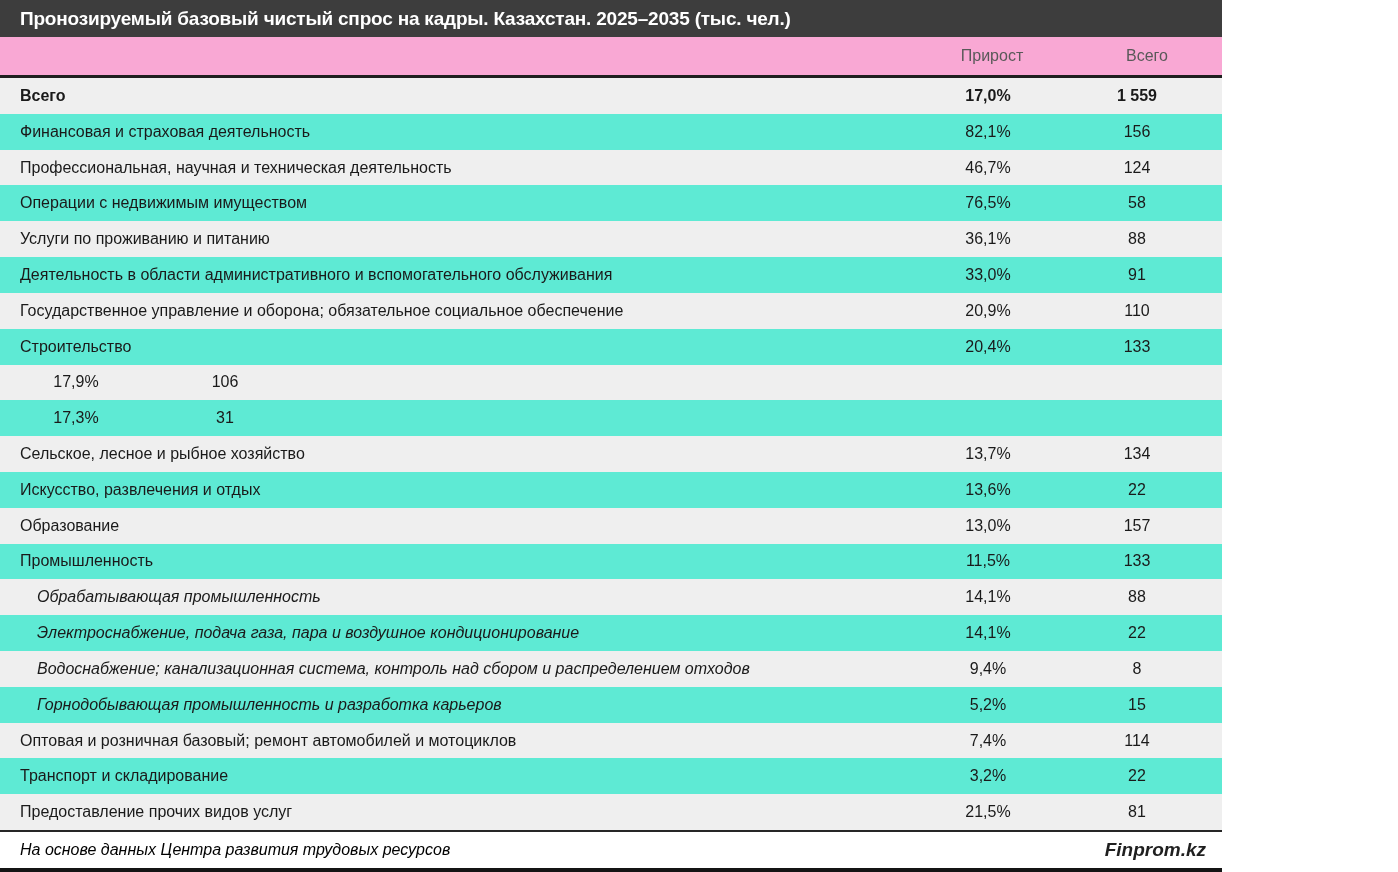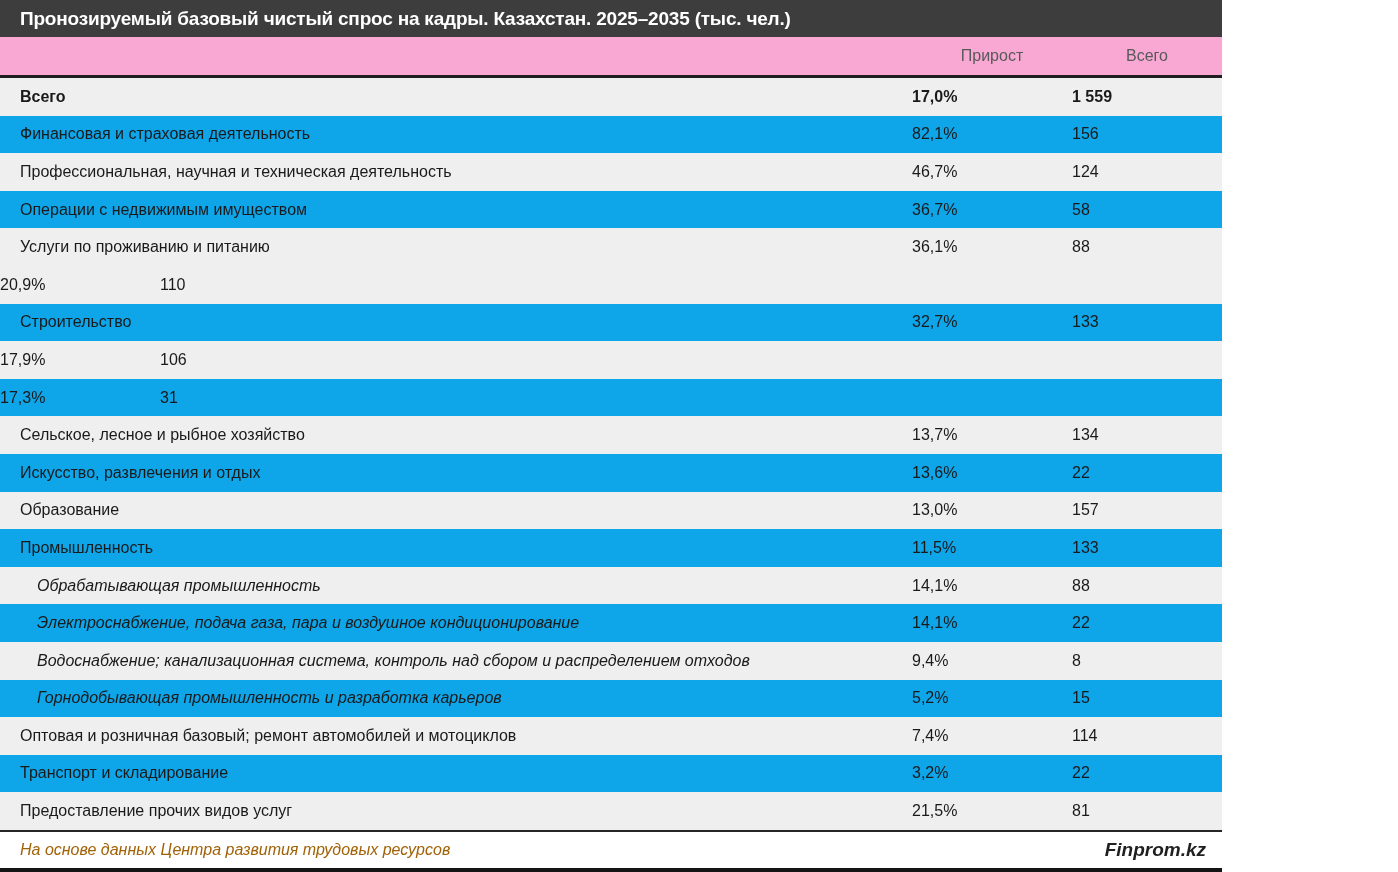--- a/index.html
+++ b/index.html
@@ -47,49 +47,49 @@
     flex: 1 1 auto;
     display: flex;
     flex-direction: column;
   }
   .row {
     flex: 1 1 auto;
     display: flex;
     align-items: center;
     font-size: 16px;
     color: #1a1a1a;
-    background: #0ea5e9;
+    background: #5eead4;
   }
   .row.shaded { background: #efefef; }
   .row.bold { font-weight: bold; }
   .row .label {
     flex: 1;
     padding-left: 20px;
     white-space: nowrap;
     overflow: hidden;
   }
   .row.indent .label { padding-left: 37px; font-style: italic; }
-  .row .num { text-align: left; white-space: nowrap; }
+  .row .num { text-align: center; white-space: nowrap; }
   .row .growth { width: 160px; padding-right: 8px; }
   .row .total { width: 150px; padding-right: 20px; }
   .footer {
     flex: 0 0 42px;
     height: 42px;
     border-top: 2px solid #262626;
     border-bottom: 4px solid #141414;
     background: #ffffff;
     display: flex;
     align-items: center;
     justify-content: space-between;
     padding: 0 16px 0 20px;
     font-size: 16px;
   }
   .footer .source {
     font-style: italic;
-    color: #a16207;
+    color: #000000;
   }
   .footer .brand {
     font-style: italic;
     font-weight: bold;
     font-size: 19px;
     color: #1f1f1f;
     margin-left: 43px;
   }
 </style>
 </head>
@@ -118,35 +118,41 @@
         <div class="num growth">82,1%</div>
         <div class="num total">156</div>
       </div>
       <div class="row shaded">
         <div class="label">Профессиональная, научная и техническая деятельность</div>
         <div class="num growth">46,7%</div>
         <div class="num total">124</div>
       </div>
       <div class="row">
         <div class="label">Операции с недвижимым имуществом</div>
-        <div class="num growth">36,7%</div>
+        <div class="num growth">76,5%</div>
         <div class="num total">58</div>
       </div>
       <div class="row shaded">
         <div class="label">Услуги по проживанию и питанию</div>
         <div class="num growth">36,1%</div>
         <div class="num total">88</div>
       </div>
-      <div class="row shaded">
+      <div class="row">
+        <div class="label">Деятельность в области административного и вспомогательного обслуживания</div>
+        <div class="num growth">33,0%</div>
+        <div class="num total">91</div>
+      </div>
+      <div class="row shaded">
+        <div class="label">Государственное управление и оборона; обязательное социальное обеспечение</div>
         <div class="num growth">20,9%</div>
         <div class="num total">110</div>
       </div>
       <div class="row">
         <div class="label">Строительство</div>
-        <div class="num growth">32,7%</div>
+        <div class="num growth">20,4%</div>
         <div class="num total">133</div>
       </div>
       <div class="row shaded">
         <div class="num growth">17,9%</div>
         <div class="num total">106</div>
       </div>
       <div class="row">
         <div class="num growth">17,3%</div>
         <div class="num total">31</div>
       </div>

